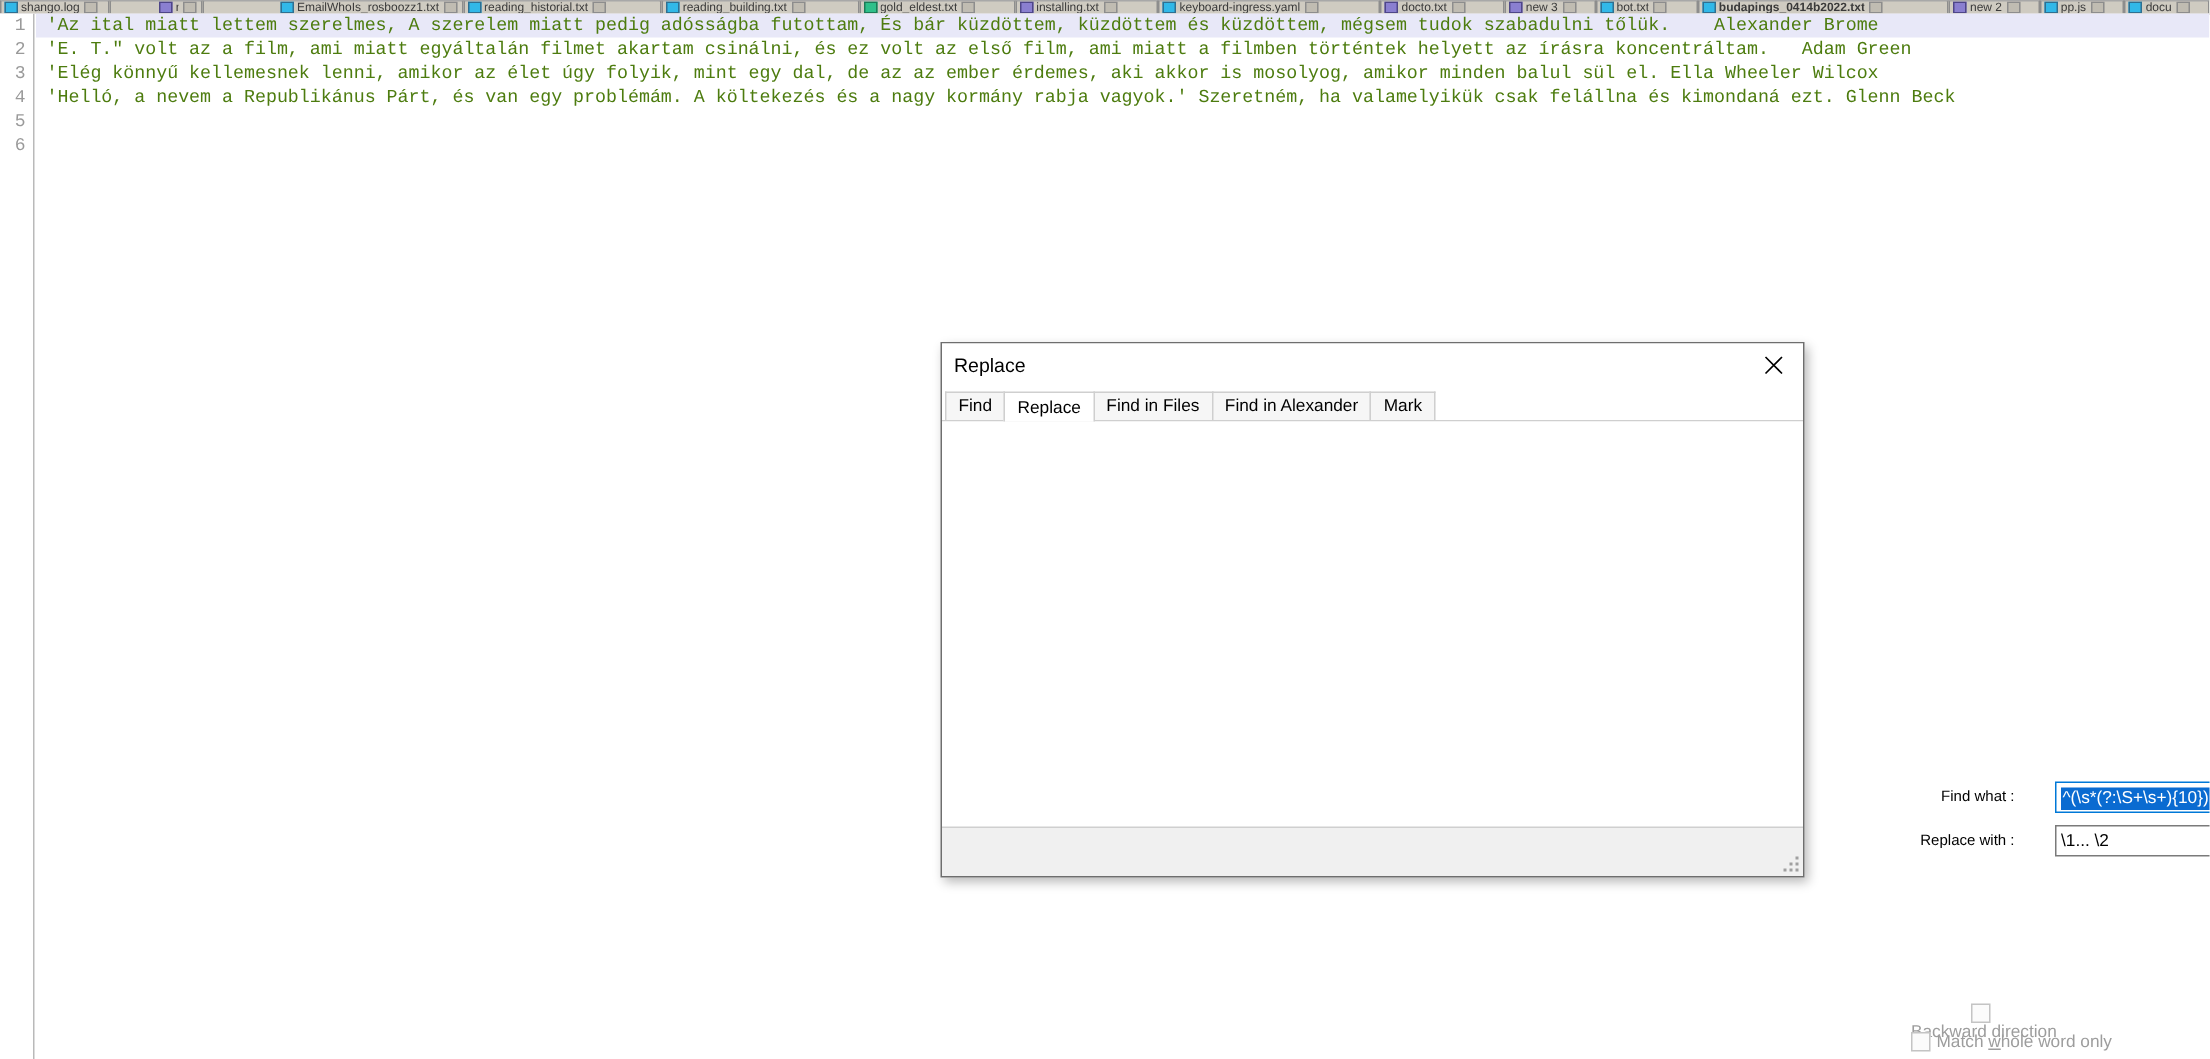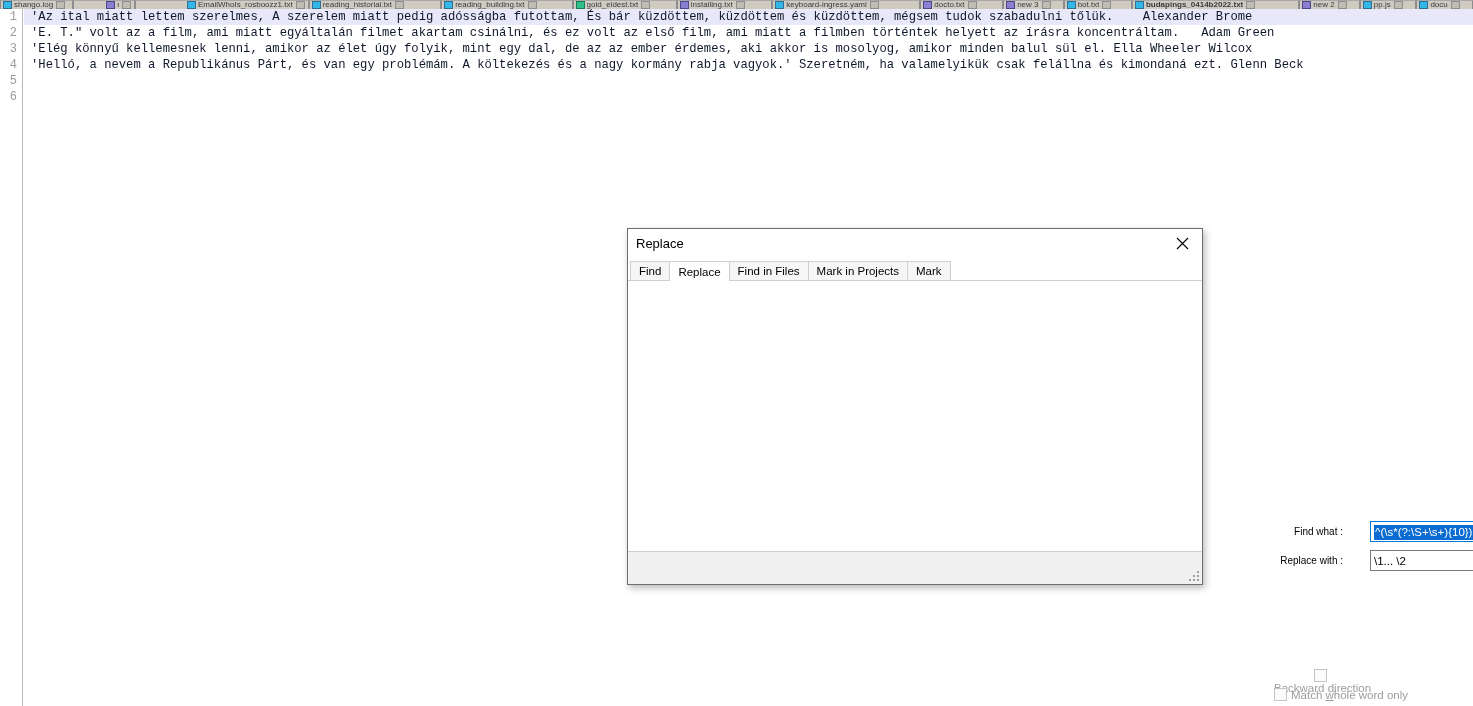--- a/index.html
+++ b/index.html
@@ -95,21 +95,21 @@
     left: 24px; top: 0;
     width: 1449px;
     height: 697px;
   }
   .codeline {
     height: 16px;
     line-height: 16px;
     font-family: "Liberation Mono", monospace;
     font-size: 12.2px;
     white-space: pre;
-    color: #0f172a;
+    color: #4d7c0f;
     padding-left: 7px;
     letter-spacing: 0px;
   }
   .codeline.sel {
     background: #e8e8f8;
   }
 
   
   .dialog {
     position: absolute;
@@ -368,21 +368,21 @@
       <svg width="13" height="13" viewBox="0 0 13 13">
           <path d="M1,1 L12,12 M12,1 L1,12" stroke="#000" stroke-width="1.1" fill="none"></path>
         </svg>
     </span>
   </div>
 
   <div class="dtabs" id="dtabs">
       <div class="dtab">Find</div>
       <div class="dtab active">Replace</div>
       <div class="dtab">Find in Files</div>
-      <div class="dtab">Mark in Projects</div>
+      <div class="dtab">Find in Alexander</div>
       <div class="dtab">Mark</div>
     </div>
 
   <div class="dbody">
 
     <span class="lbl" style="left:620px;top:245px;width:95px;">
       <span>Find what :</span>
     </span>
 
     <div class="combo focused" style="left:742px;top:240px;width:255px;">

